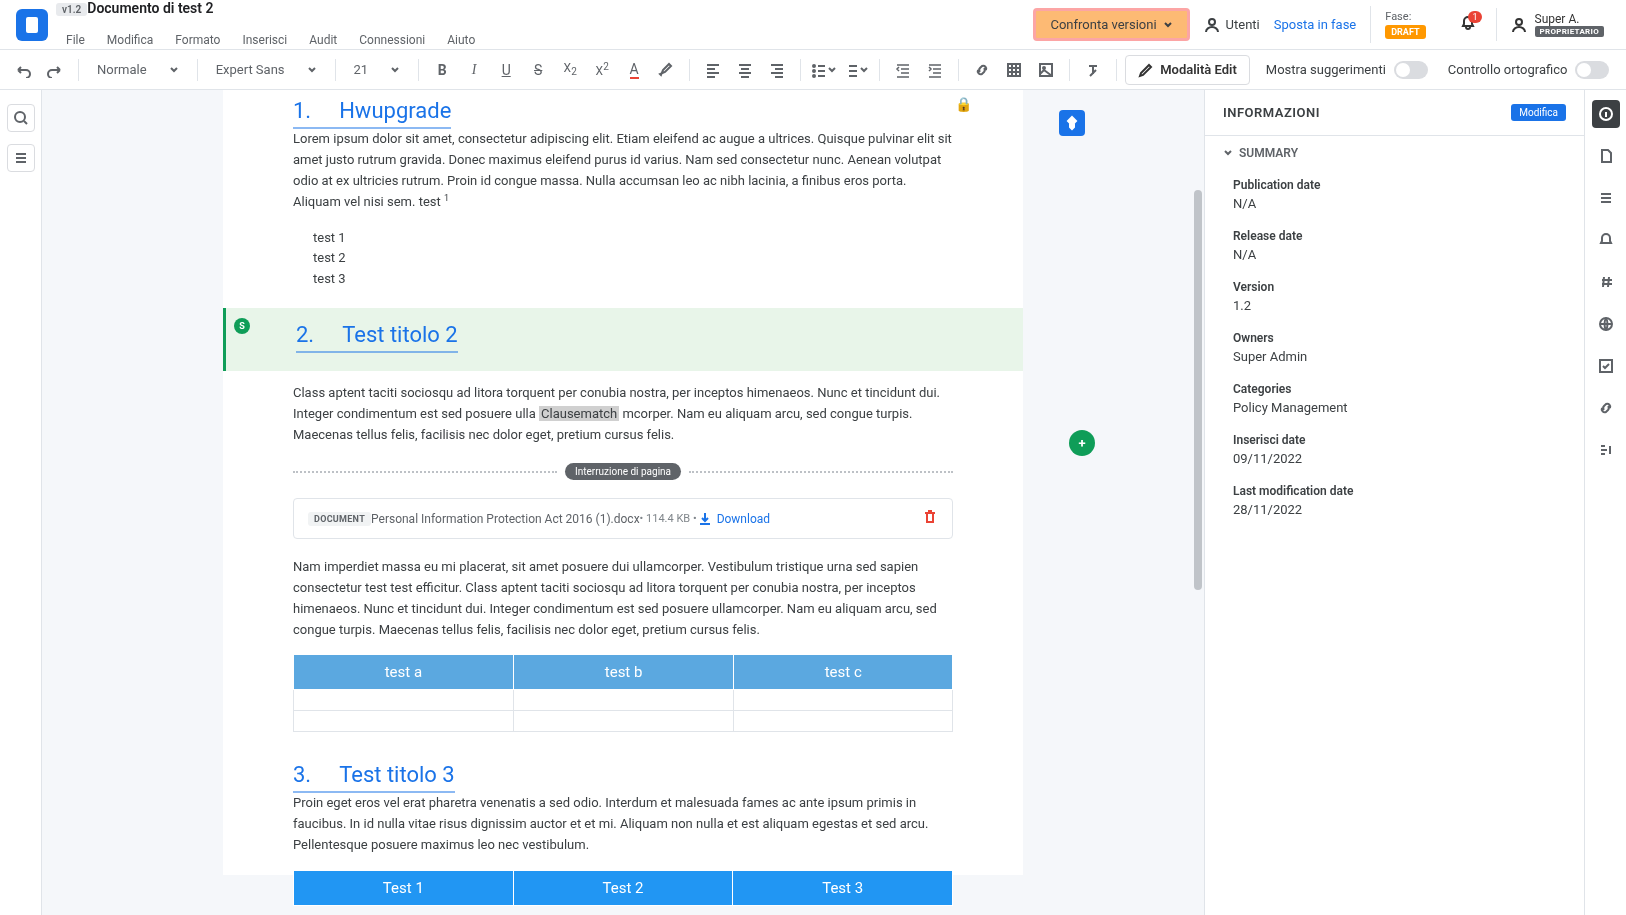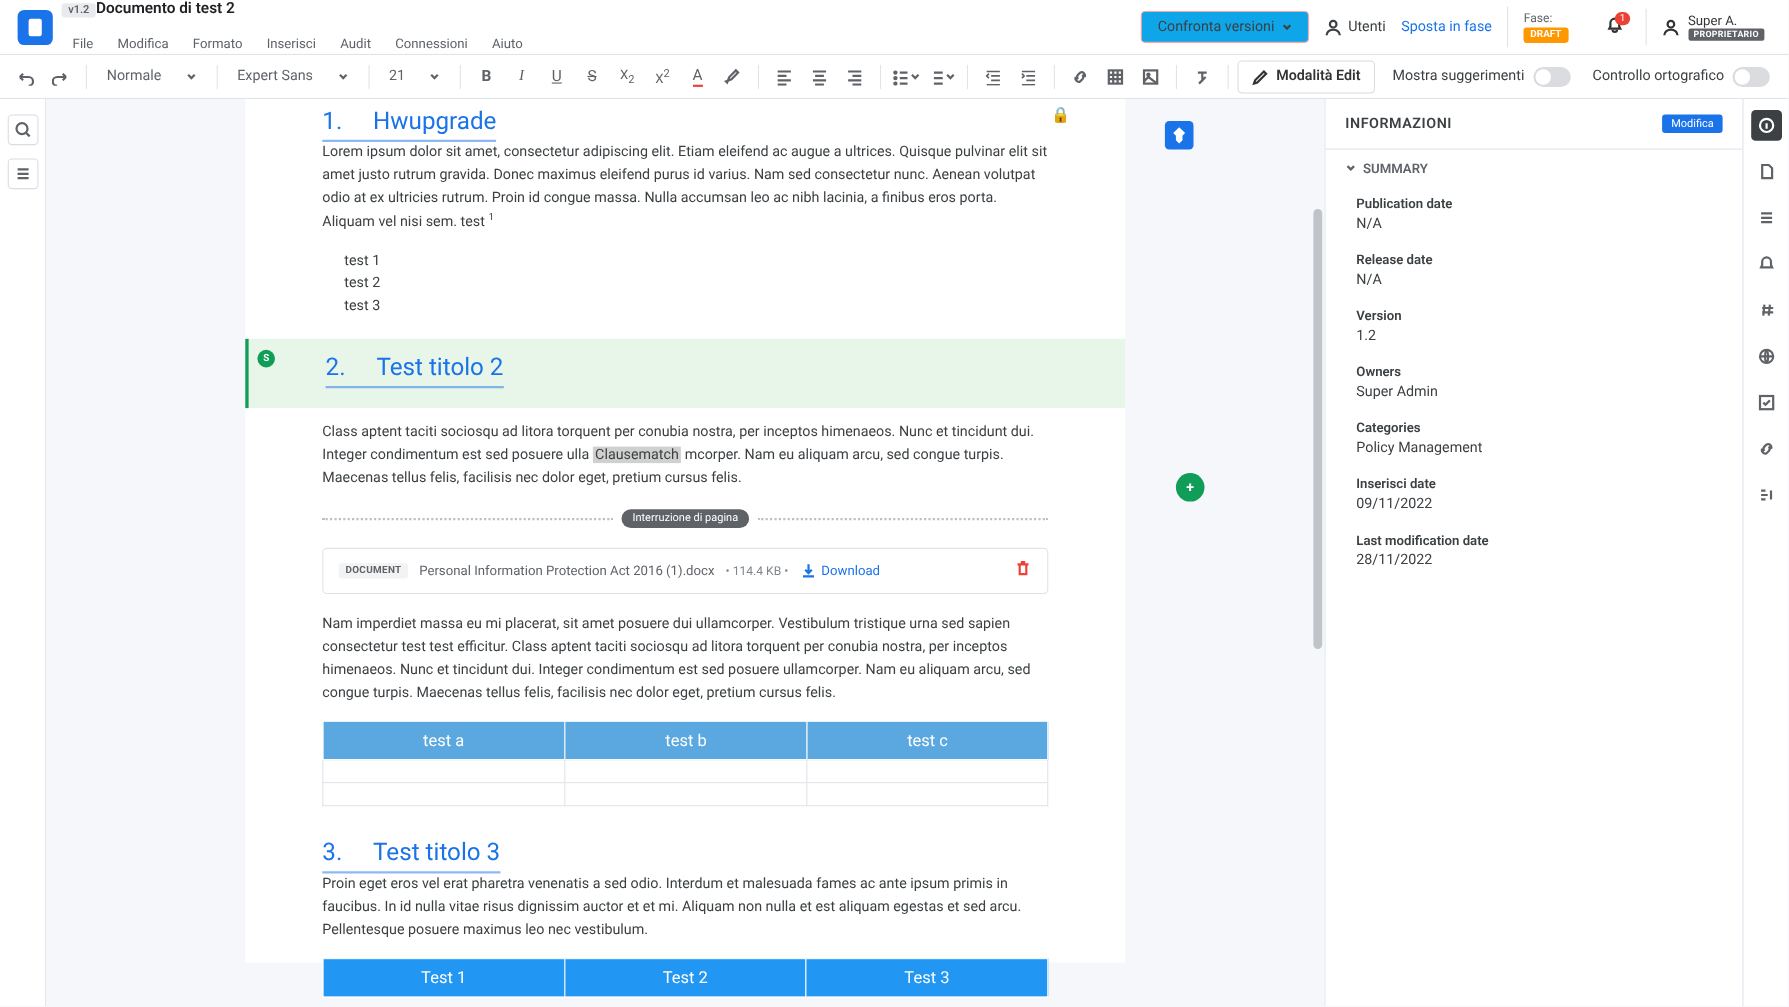--- a/index.html
+++ b/index.html
@@ -8,21 +8,21 @@
 .topbar{display:flex;align-items:center;height:50px;background:#fff;border-bottom:1px solid #e0e4e9;padding:0 8px}
 .logo{width:32px;height:32px;background:#1a73e8;border-radius:6px;margin:0 8px;position:relative;display:flex;align-items:center;justify-content:center}
 .logo::after{content:"";width:12px;height:16px;background:#fff;border-radius:2px}
 .doc-title-wrap{display:flex;flex-direction:column;flex:1}
 .doc-title-row{display:flex;align-items:flex-end;gap:0}
 .version-chip{background:#e8eaed;color:#5f6368;font-size:10px;padding:1px 6px;border-radius:3px;font-weight:600}
 .doc-title{font-size:14px;font-weight:600;color:#202124}
 .menubar{display:flex;gap:2px;margin-top:14px}
 .menu-item{padding:3px 10px;font-size:12px;color:#5f6368;cursor:pointer;border-radius:3px}
 .topbar-right{display:flex;align-items:center;gap:14px;margin-left:auto}
-.compare-btn{display:flex;align-items:center;gap:6px;padding:6px 14px;border:1px solid #fca5a5;border-radius:4px;background:#0ea5e9;cursor:pointer;font-size:13px;color:#3c4043}
+.compare-btn{display:flex;align-items:center;gap:6px;padding:6px 14px;border:3px solid #fca5a5;border-radius:4px;background:#fdba74;cursor:pointer;font-size:13px;color:#3c4043}
 .user-btn{display:flex;align-items:center;gap:6px;color:#3c4043;cursor:pointer;font-size:13px}
 .phase-link{color:#1a73e8;font-size:13px;cursor:pointer}
 .phase-box{display:flex;flex-direction:column;align-items:flex-start;border-left:1px solid #e0e4e9;padding:4px 14px;gap:2px}
 .phase-label{font-size:11px;color:#5f6368}
 .draft-badge{background:#ff9800;color:#fff;font-size:9px;font-weight:700;padding:2px 6px;border-radius:3px}
 .bell-wrap{position:relative;cursor:pointer;padding:0 6px}
 .bell-badge{position:absolute;top:-4px;right:0;background:#ea4335;color:#fff;font-size:9px;border-radius:8px;padding:0 4px;line-height:12px}
 .owner-box{display:flex;align-items:center;gap:8px;border-left:1px solid #e0e4e9;padding:4px 14px}
 .owner-col{display:flex;flex-direction:column;align-items:flex-start}
 .owner-name{font-size:12px;font-weight:400}
@@ -47,21 +47,21 @@
 .para{font-size:13px;line-height:1.6;color:#3c4043;margin-bottom:14px}
 .sup{font-size:9px;vertical-align:super}
 .list-block{padding-left:20px;margin-bottom:18px}
 .list-item{font-size:13px;color:#3c4043;line-height:1.6}
 .section-sel{background:#e8f5e9;border-left:3px solid #0f9d58;margin:0 -70px;padding:6px 70px;position:relative}
 .sel-badge{position:absolute;left:8px;top:10px;width:16px;height:16px;background:#0f9d58;border-radius:50%;color:#fff;font-size:9px;display:flex;align-items:center;justify-content:center;font-weight:700}
 .highlight{background:#d0d0d0;padding:0 2px}
 .page-break{display:flex;align-items:center;margin:18px 0;position:relative}
 .page-break::before,.page-break::after{content:"";flex:1;border-top:2px dotted #bdc1c6}
 .page-break-label{background:#5f6368;color:#fff;font-size:10px;padding:3px 10px;border-radius:10px;margin:0 8px}
-.attachment{display:flex;align-items:center;gap:10px;border:1px solid #e0e4e9;border-radius:4px;padding:10px 14px;margin-bottom:18px}
+.attachment{display:flex;align-items:center;border:1px solid #e0e4e9;border-radius:4px;padding:10px 14px;margin-bottom:18px}
 .att-badge{background:#f1f3f4;color:#5f6368;font-size:9px;font-weight:700;padding:2px 6px;border-radius:3px;letter-spacing:0.3px}
 .att-name{font-size:12px;color:#5f6368}
 .att-size{font-size:11px;color:#80868b}
 .att-dl{color:#1a73e8;font-size:12px;cursor:pointer;display:flex;align-items:center;gap:4px}
 .att-del{margin-left:auto;color:#ea4335;cursor:pointer}
 .tbl{width:100%;border-collapse:collapse;margin-bottom:22px}
 .tbl th{background:#5ba8e0;color:#fff;font-weight:400;padding:8px;border:1px solid #fff;font-size:15px}
 .tbl td{border:1px solid #e0e4e9;padding:10px;height:20px}
 .tbl2 th{background:#2196f3}
 .float-btn{position:absolute;width:26px;height:26px;border-radius:4px;display:flex;align-items:center;justify-content:center;color:#fff;cursor:pointer;font-size:13px}

